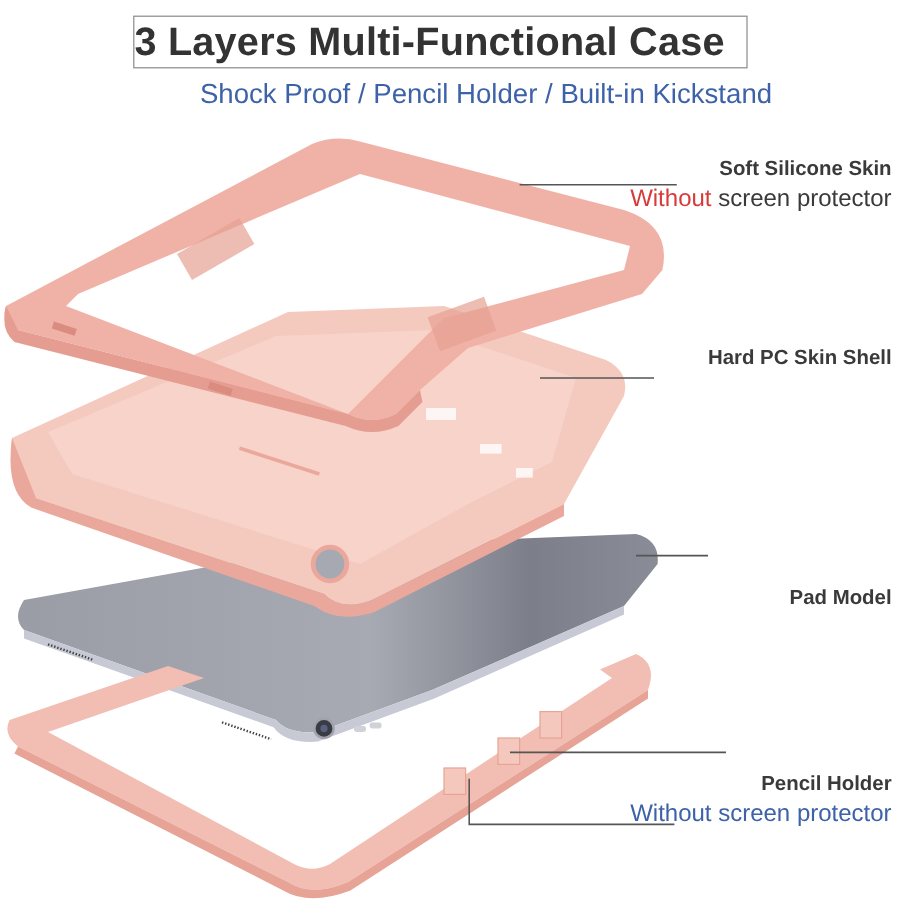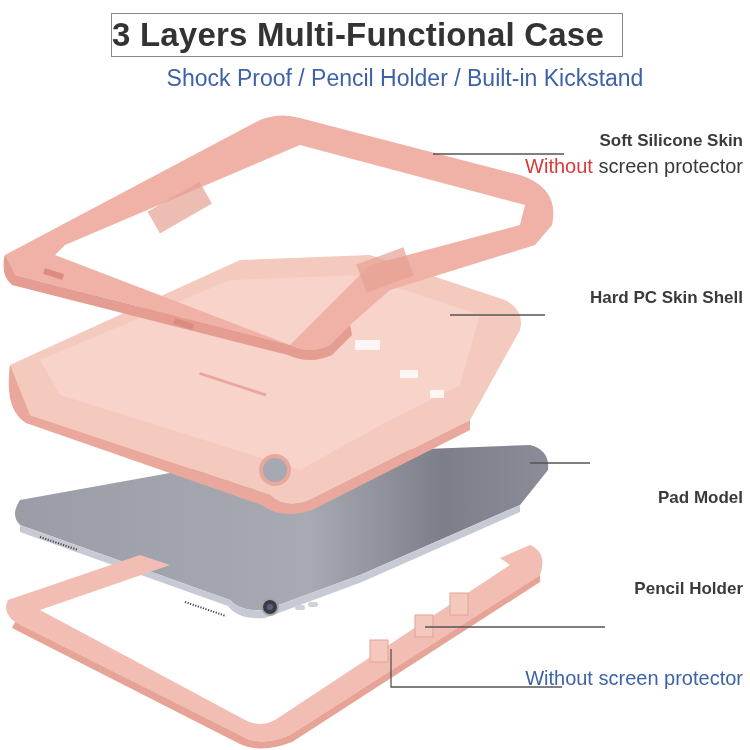--- a/index.html
+++ b/index.html
@@ -86,19 +86,19 @@
 </div>
 
 <div class="callout" style="top:288px;">
   <div class="head">Hard PC Skin Shell</div>
 </div>
 
 <div class="callout" style="top:452px;margin-top:36px;">
   <div class="head">Pad Model</div>
 </div>
 
-<div class="callout" style="top:579px;">
+<div class="callout" style="top:643px;">
   <div class="head">Pencil Holder</div>
 </div>
 
 <div class="callout" style="top:663px;">
   <div class="sub">Without screen protector</div>
 </div>
 
 </body></html>

